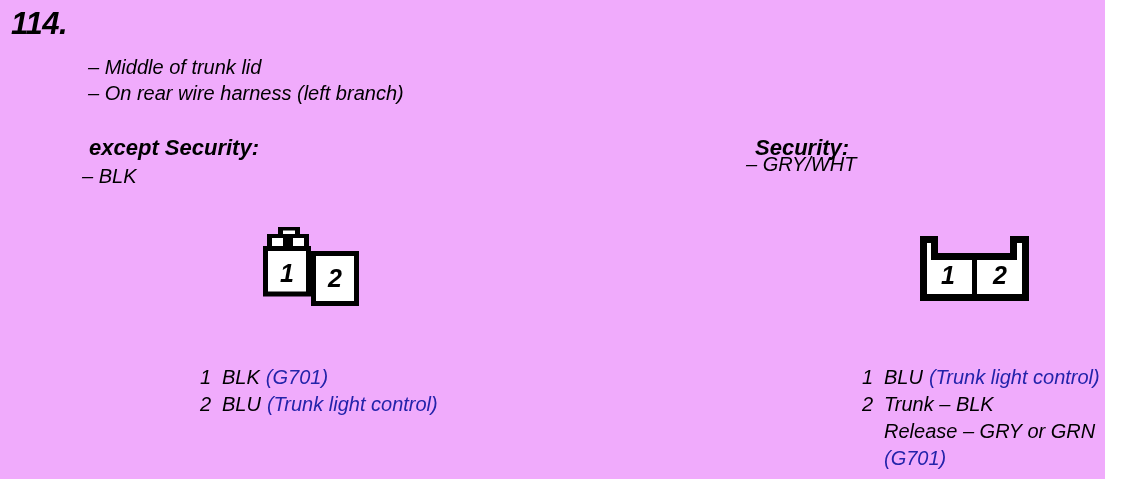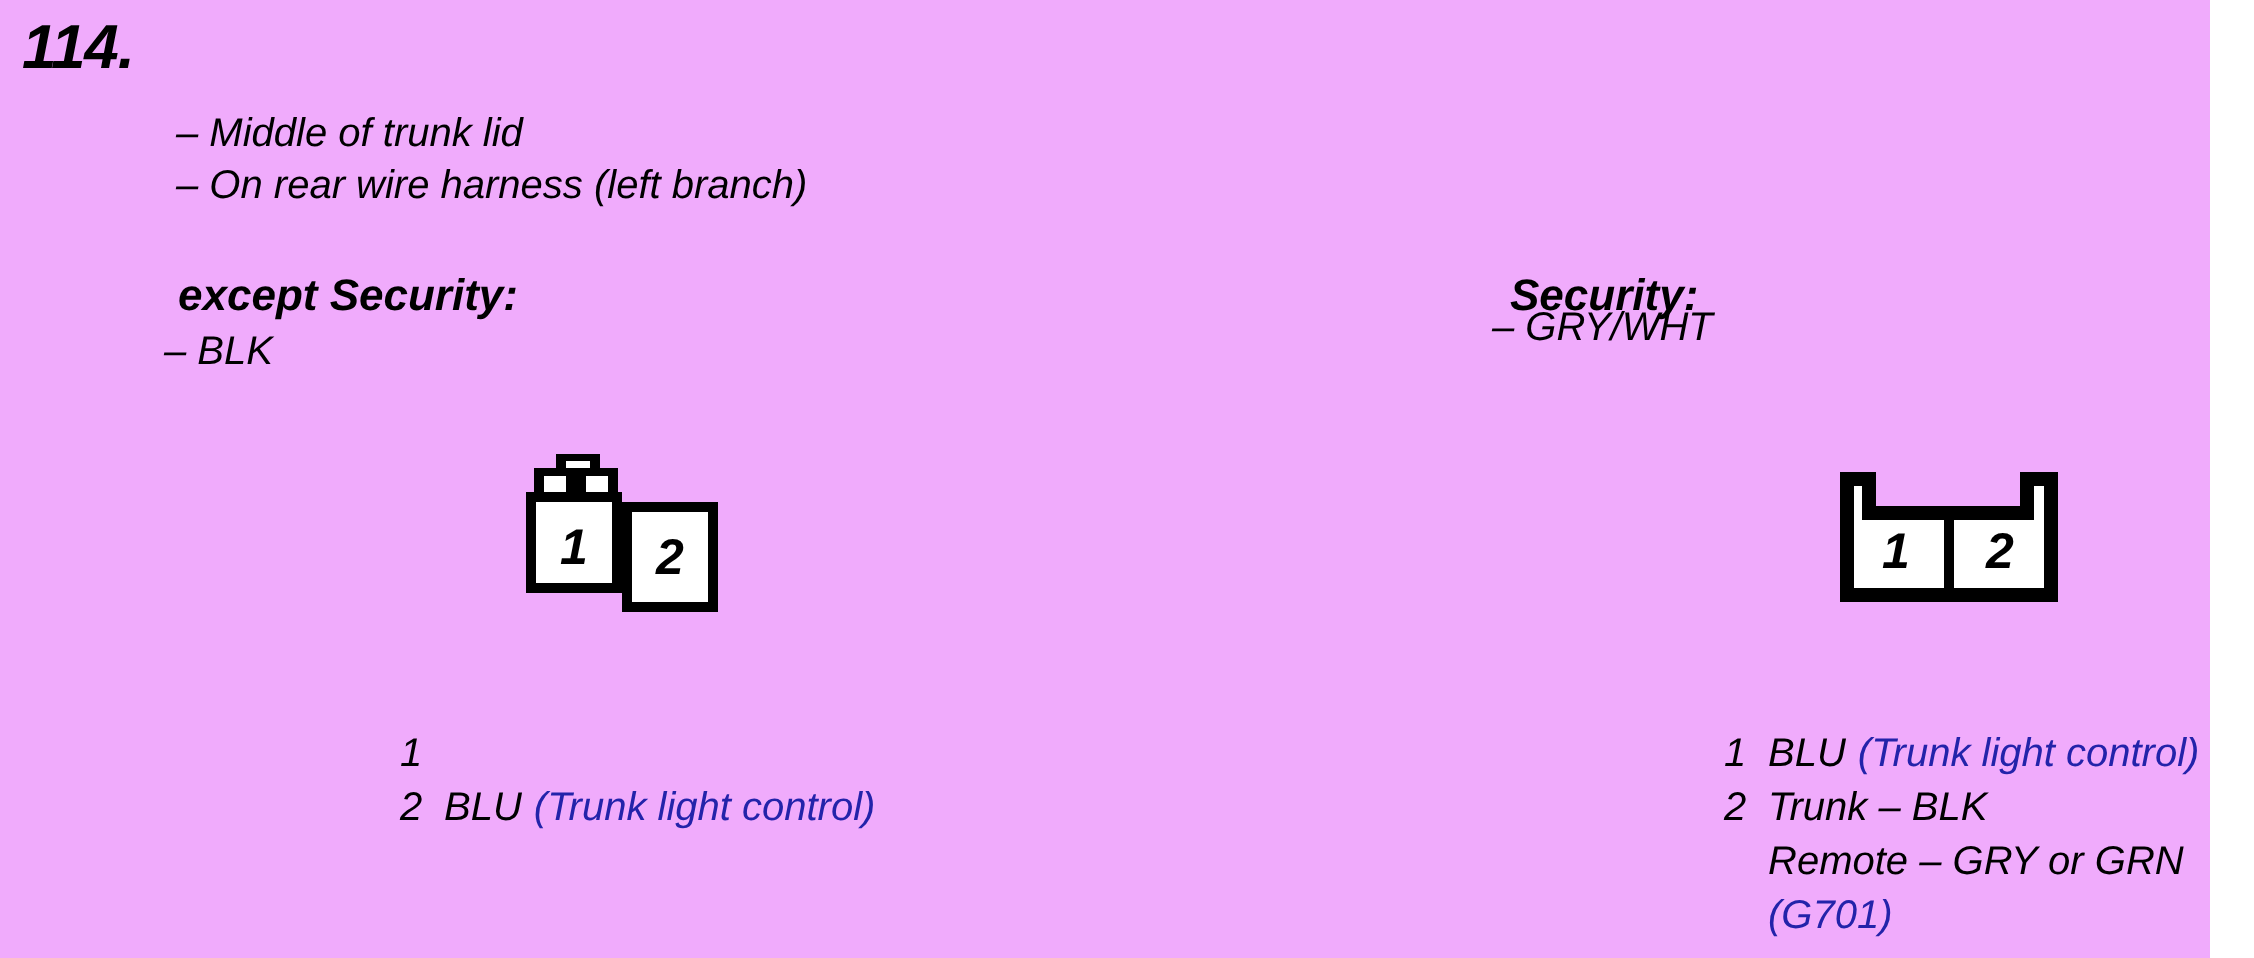--- a/index.html
+++ b/index.html
@@ -108,35 +108,36 @@
   <svg class="abs connector-right" width="120" height="78" viewBox="0 0 120 78" xmlns="http://www.w3.org/2000/svg">
     <path d="M 8.5 9.5 H 19.5 V 26.5 H 98.5 V 9.5 H 110.5 V 67.5 H 8.5 Z" fill="#ffffff" stroke="#000000" stroke-width="7" stroke-linejoin="miter"></path>
     <line x1="59.5" y1="26" x2="59.5" y2="70" stroke="#000000" stroke-width="5"></line>
     <text class="pin-digit" x="33" y="54" text-anchor="middle">1</text>
     <text class="pin-digit" x="85" y="54" text-anchor="middle">2</text>
   </svg>
 
   <div class="abs legend legend-left">
     <div class="legend-row">
       <span class="pin-num">1</span>
+      <div><span>BLK</span><span class="blue note">(G701)</span></div>
     </div>
     <div class="legend-row">
       <span class="pin-num">2</span>
       <div><span>BLU</span><span class="blue note">(Trunk light control)</span></div>
     </div>
   </div>
 
   <div class="abs legend legend-right">
     <div class="legend-row">
       <span class="pin-num">1</span>
       <div><span>BLU</span><span class="blue note">(Trunk light control)</span></div>
     </div>
     <div class="legend-row">
       <span class="pin-num">2</span>
       <div>
         <div>Trunk – BLK</div>
-        <div>Remote – GRY or GRN</div>
+        <div>Release – GRY or GRN</div>
         <div class="blue">(G701)</div>
       </div>
     </div>
   </div>
 
 </div>
 
 </body></html>

